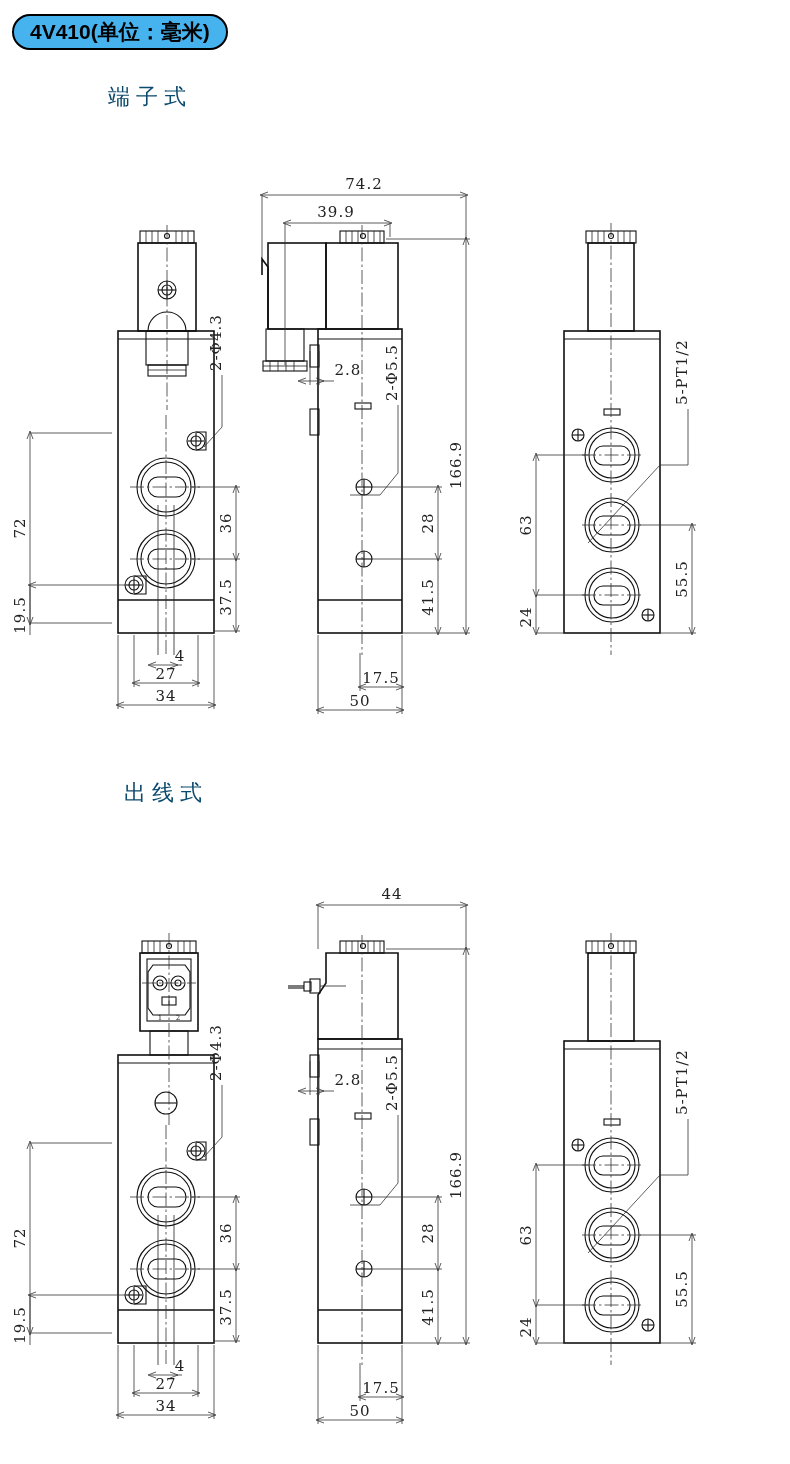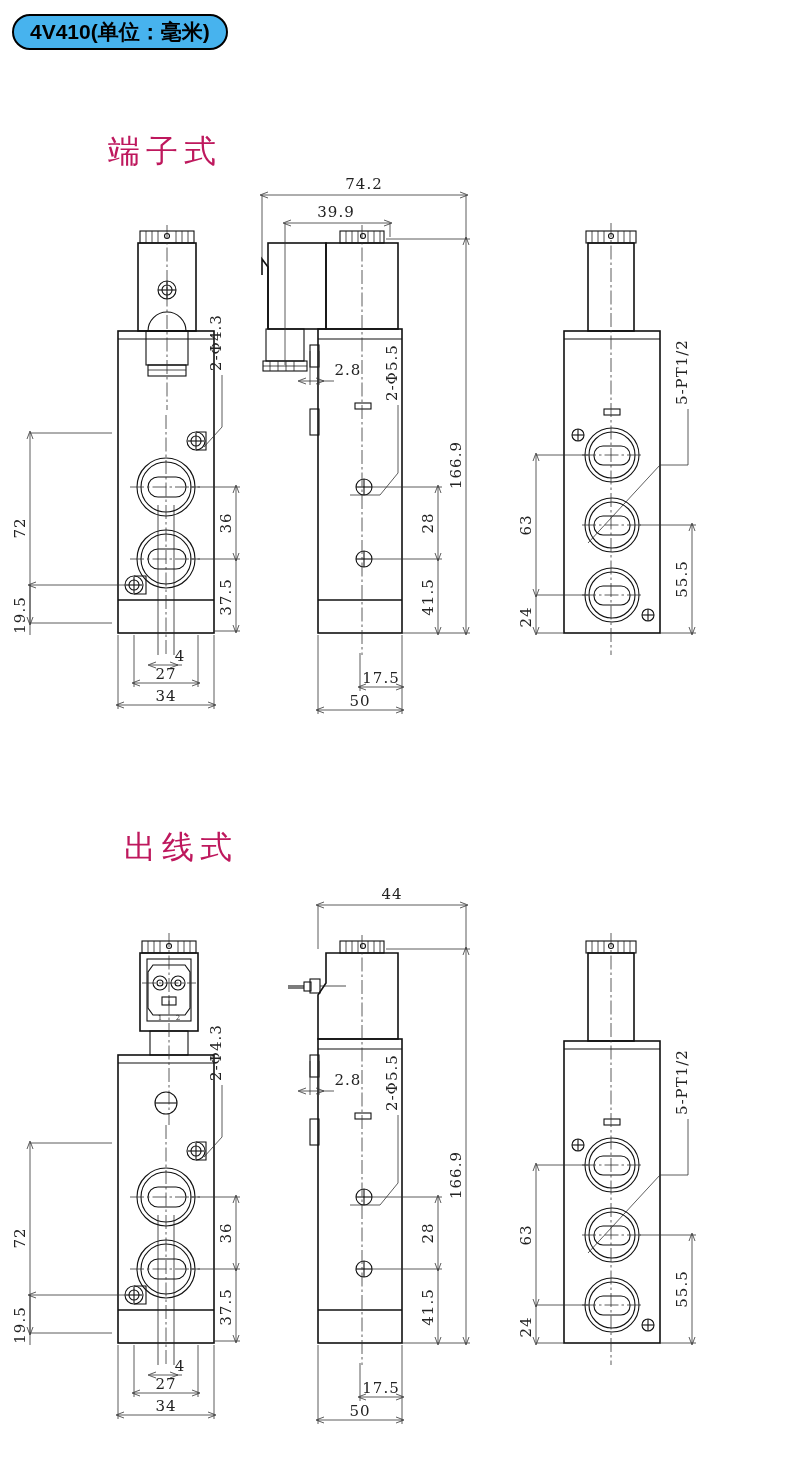--- a/index.html
+++ b/index.html
@@ -38,25 +38,24 @@
     font-weight: 700;
     letter-spacing: 0px;
     color: #000;
     white-space: nowrap;
     box-sizing: border-box;
   }
   
   .section-heading {
     position: absolute;
     font-family: "DejaVu Serif", serif;
-    font-size: 32px;
+    font-size: 22px;
     letter-spacing: 6px;
-    color: #be185d;
+    color: #0c4a6e;
     white-space: nowrap;
-    margin-top: 48px;
   }
   
   svg.dwg {
     position: absolute;
     left: 0;
     top: 0;
     overflow: visible;
   }
   svg text {
     font-family: "DejaVu Serif", serif;

